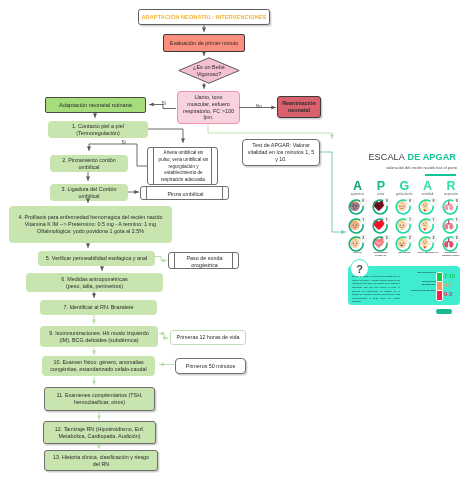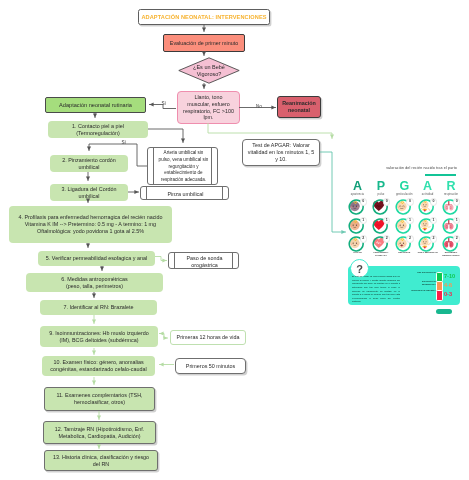--- a/index.html
+++ b/index.html
@@ -299,20 +299,24 @@
 
   <div class="node greensoft-b shadow" style="left:44px;top:450px;width:114px;height:21px;">
     <span>
         <span class="ln">13.  Historia clinica, clasificación y riesgo</span>
         <span class="ln">del RN</span>
       </span>
   </div>
 
   <div id="poster" style="position:absolute;left:348px;top:152px;width:113px;height:160px;">
 
+    <div class="pt-title">
+      <span class="pt-dark">ESCALA</span>
+      <span class="pt-light">DE APGAR</span>
+    </div>
     <div class="pt-sub">valoración del recién nacido tras el parto</div>
     <div class="pt-rule"></div>
 
     <div id="letters-row">
         <div class="pl-cell" style="left: -1.5px;">
           <div class="pl-letter" style="color: rgb(15, 158, 119);">A</div>
           <div class="pl-word">apariencia</div>
         </div>
         <div class="pl-cell" style="left: 22px;">
           <div class="pl-letter" style="color: rgb(23, 184, 140);">P</div>

